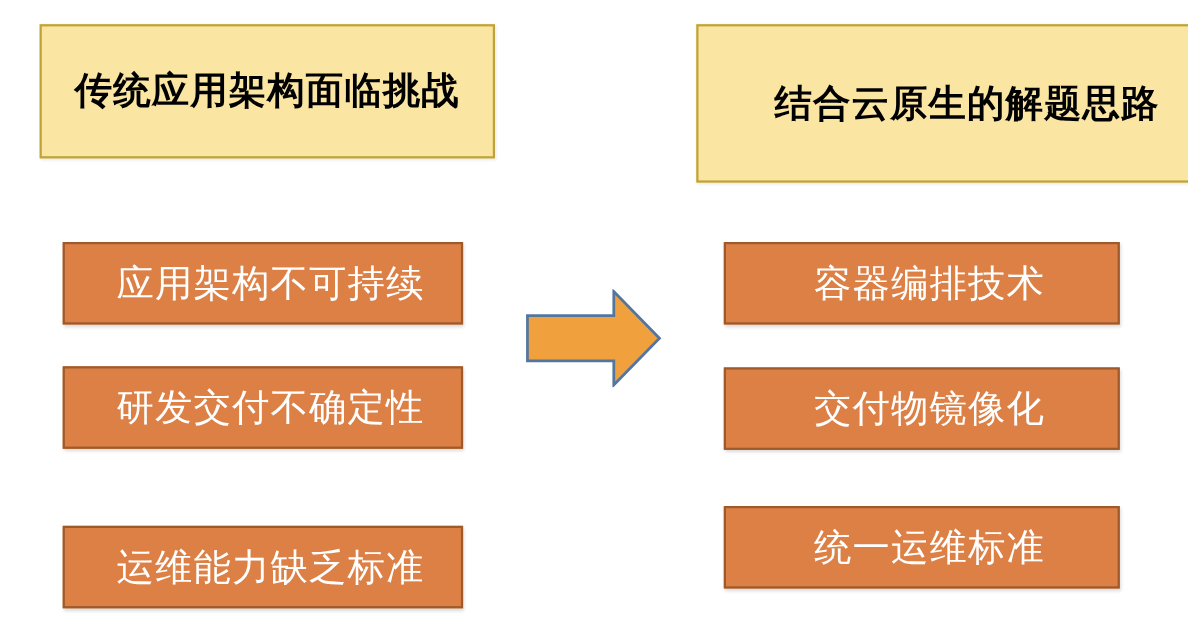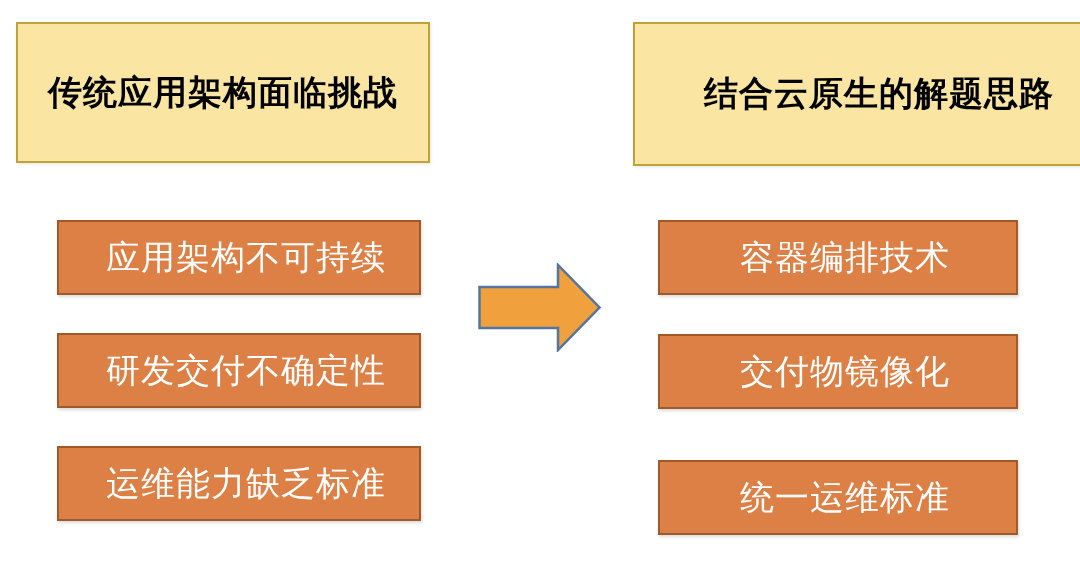--- a/index.html
+++ b/index.html
@@ -32,39 +32,39 @@
     display:flex;
     align-items:center;
     justify-content:center;
     font-size:34px;
     font-weight:bold;
     color:var(--header-text);
     letter-spacing:1px;
     box-sizing:border-box;
     box-shadow:1px 1px 3px rgba(0,0,0,0.10);
   }
-  .header-left{left:16px;top:22px;width:414px;height:141px;}
+  .header-left{left:36px;top:22px;width:414px;height:122px;}
   .header-right{left:633px;top:22px;width:492px;height:144px;}
   .item-box{
     position:absolute;
     background:var(--item-fill);
     border:2px solid var(--item-border);
     display:flex;
     align-items:center;
     justify-content:center;
     font-size:34px;
     font-weight:500;
     color:var(--item-text);
     letter-spacing:1px;
     box-sizing:border-box;
     box-shadow:1px 2px 3px rgba(0,0,0,0.15);
   }
   .item-left{left:57px;width:364px;height:75px;padding-left:14px;}
   .item-right{left:658px;width:360px;height:75px;padding-left:14px;}
-  .l0{top:220px;} .l1{top:333px;} .l2{top:446px;}
+  .l0{top:220px;} .l1{top:333px;} .l2{top:478px;}
   .r0{top:220px;} .r1{top:334px;} .r2{top:460px;}
   .arrow-wrap{
     position:absolute;
     left:478px;
     top:263px;
     width:124px;
     height:89px;
   }
   .arrow-wrap svg{display:block;width:100%;height:100%;}
   .arrow-wrap polygon{

